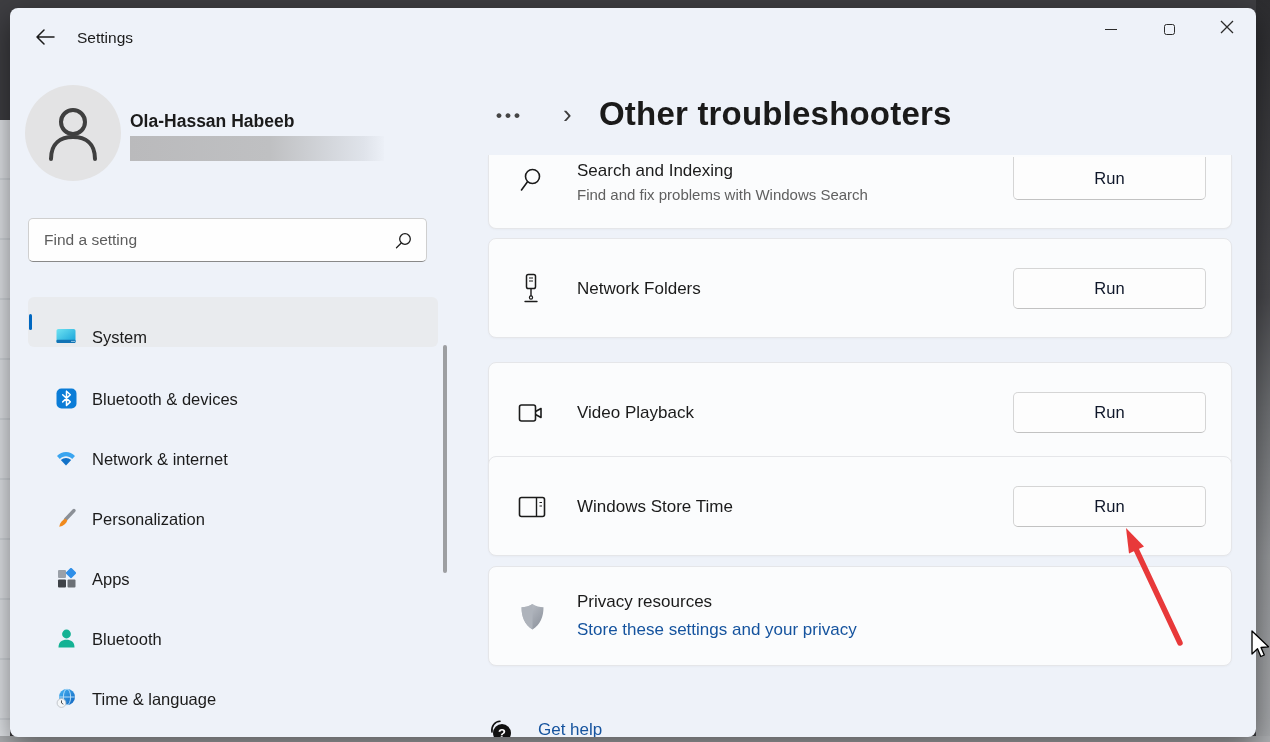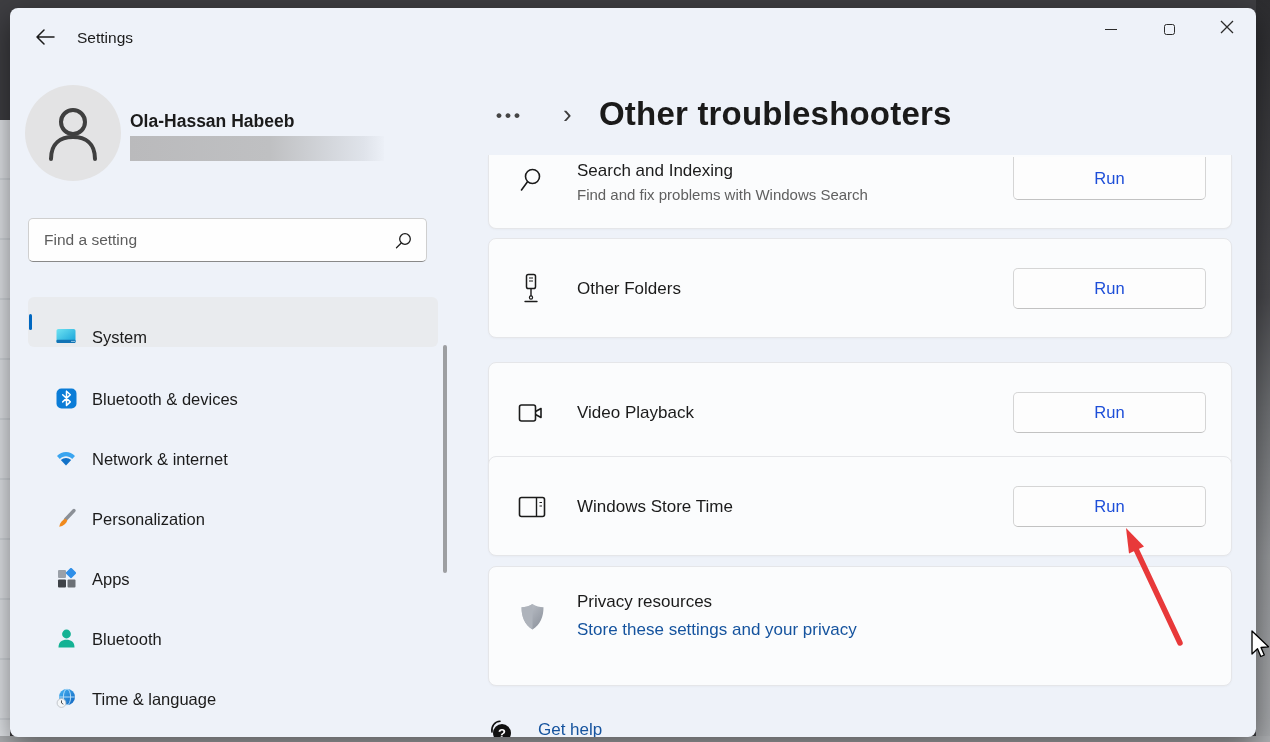--- a/index.html
+++ b/index.html
@@ -58,21 +58,21 @@
   .page-title { position:absolute; left:589px; top:87px; font-size:33px; font-weight:600; color:#1a1a1a; letter-spacing:0.2px; }
 
   .card { position:absolute; left:478px; width:744px; background:#fbfcfd;
     border:1px solid #e5e6e9; border-radius:8px; box-shadow:0 1px 2px rgba(0,0,0,.03); }
   .card.clipped { border-top:none; border-radius:0 0 8px 8px;padding-left:14px; }
   .card-icon { position:absolute; left:29px; display:flex; }
   .card-title { position:absolute; left:88px; font-size:17px; color:#1b1b1b; }
   .card-desc { position:absolute; left:88px; font-size:15px; color:#606060; }
   .run-btn { position:absolute; left:524px; width:193px; height:41px; background:#fdfdfd;
     border:1px solid #d5d5d5; border-bottom-color:#c2c2c2; border-radius:5px;
-    font-size:16.5px; color:#1d4ed8; font-family:"Liberation Sans",sans-serif; cursor:pointer; }
+    font-size:16.5px; color:#0f172a; font-family:"Liberation Sans",sans-serif; cursor:pointer; }
   .link { font-size:17px; cursor:pointer; text-decoration:none; }
 
   .gethelp-icon { position:absolute; left:478px; top:710px; }
   .gethelp-link { position:absolute; left:528px; top:712px; }
 
   .annot-arrow { position:absolute; left:1100px; top:512px; pointer-events:none; }
   .mouse-cursor { position:absolute; left:1250px; top:630px; z-index:50; }
 </style>
 </head>
 <body>
@@ -232,21 +232,21 @@
   <div class="card" style="top:230px; height:100px;">
     <span class="card-icon" style="top:34px">
       <svg width="26" height="30" viewBox="0 0 26 30">
           <rect x="8.5" y="1.5" width="9" height="14" rx="1.8" fill="none" stroke="#1b1b1b" stroke-width="1.5"></rect>
           <path d="M11 5 H15 M11 8 H15" stroke="#1b1b1b" stroke-width="1.1"></path>
           <path d="M13 15.5 V23" stroke="#1b1b1b" stroke-width="1.4"></path>
           <circle cx="13" cy="24.5" r="1.6" fill="none" stroke="#1b1b1b" stroke-width="1.2"></circle>
           <path d="M7 28.5 H19" stroke="#1b1b1b" stroke-width="1.4" stroke-linecap="round"></path>
         </svg>
     </span>
-    <div class="card-title" style="top:40px">Other Folders</div>
+    <div class="card-title" style="top:40px">Network Folders</div>
     <button class="run-btn" style="top:29px">Run</button>
   </div>
 
   <div class="card" style="top:354px; height:124px;">
     <span class="card-icon" style="top:38px">
       <svg width="28" height="24" viewBox="0 0 28 24">
           <rect x="1.5" y="4" width="16" height="16" rx="2" fill="none" stroke="#1b1b1b" stroke-width="1.6"></rect>
           <path d="M17.5 10.5 L23 7.5 V16.5 L17.5 13.5" fill="none" stroke="#1b1b1b" stroke-width="1.6" stroke-linejoin="round"></path>
         </svg>
     </span>
@@ -259,21 +259,21 @@
       <svg width="28" height="22" viewBox="0 0 28 22">
           <rect x="1.5" y="1.5" width="25" height="19" rx="2" fill="none" stroke="#1b1b1b" stroke-width="1.6"></rect>
           <path d="M18.5 1.5 V20.5" stroke="#1b1b1b" stroke-width="1.4"></path>
           <path d="M21.5 6.5 H24 M21.5 10 H24" stroke="#1b1b1b" stroke-width="1.2"></path>
         </svg>
     </span>
     <div class="card-title" style="top:40px">Windows Store Time</div>
     <button class="run-btn" style="top:29px">Run</button>
   </div>
 
-  <div class="card" style="top:558px; height:120px;">
+  <div class="card" style="top:558px; height:100px;">
     <span class="card-icon" style="top:36px; left:31px">
       <svg width="25" height="28" viewBox="0 0 25 28">
           <defs>
             <linearGradient id="gShield" x1="0" y1="0" x2="1" y2="1">
               <stop offset="0" stop-color="#c6cad1"></stop>
               <stop offset="1" stop-color="#878d97"></stop>
             </linearGradient>
           </defs>
       <path d="M12.5 1 C16 3.2 19.8 4.2 23.5 4.3 C23.5 13.5 20.5 21.5 12.5 26.5 C4.5 21.5 1.5 13.5 1.5 4.3 C5.2 4.2 9 3.2 12.5 1 Z" fill="url(#gShield)"></path>
           <path d="M12.5 1 C9 3.2 5.2 4.2 1.5 4.3 C1.5 13.5 4.5 21.5 12.5 26.5 Z" fill="#aeb3bb"></path>

